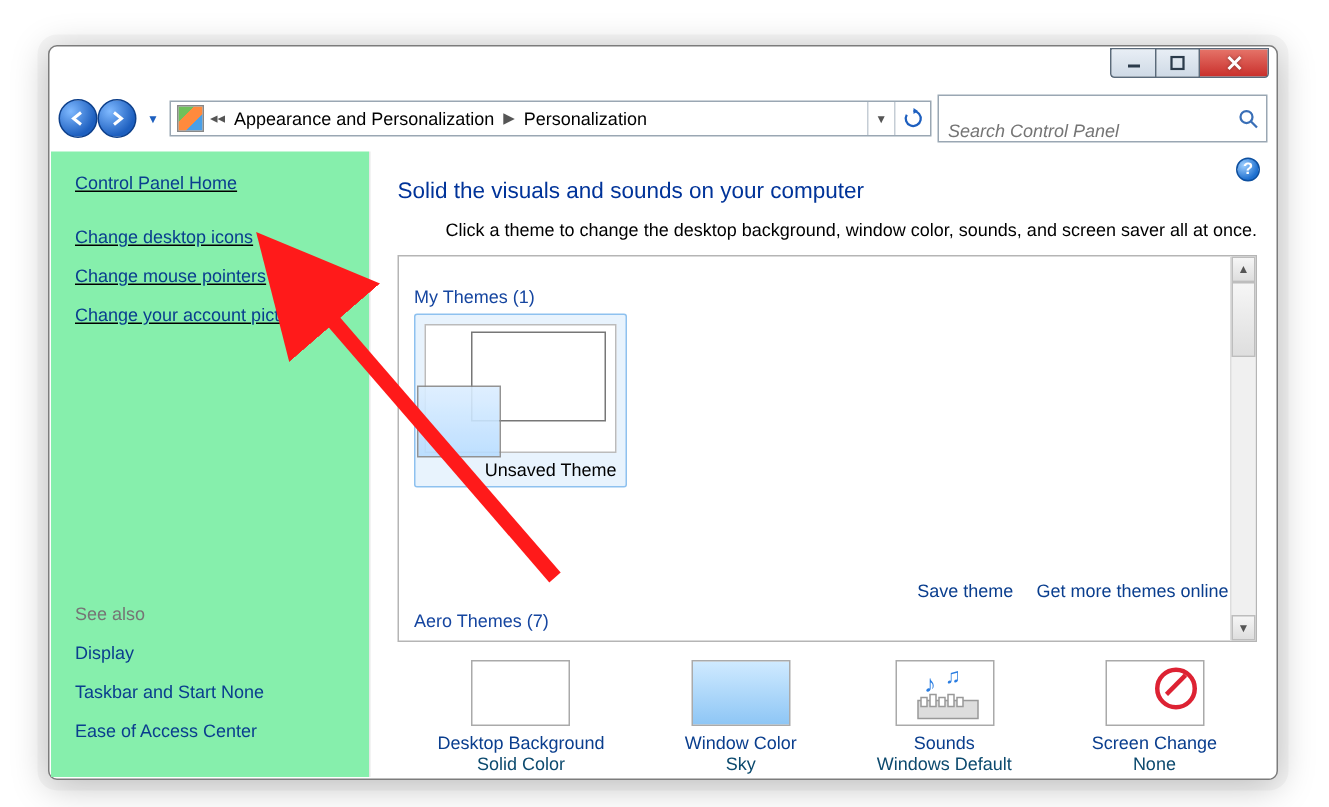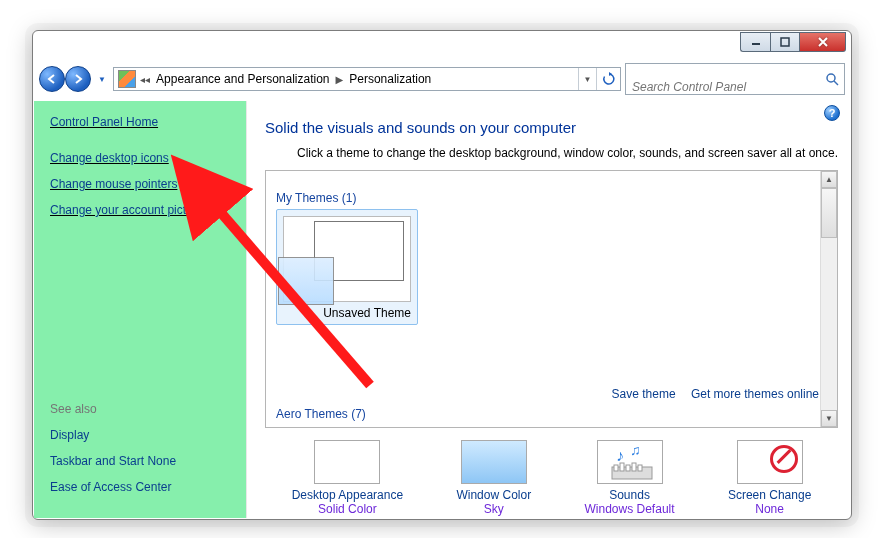--- a/index.html
+++ b/index.html
@@ -163,21 +163,21 @@
   .themes-scroll .track { flex:1; }
 
   .bottom-row {
     margin-top: 12px; display:flex; justify-content:space-around;
     font-size:12px; text-align:center;
   }
   .bottom-row .item .thumb {
     width:66px; height:44px; margin:0 auto 4px; border:1px solid #aaa;
   }
   .bottom-row .item .lbl { color:#0a3e8e; }
-  .bottom-row .item .val { color:#6d28d9; }
+  .bottom-row .item .val { color:#0c4a6e; }
   .thumb.bg { background:#fff; }
   .thumb.wc { background:linear-gradient(#cfeaff,#8ec6f5); }
   .thumb.snd { border:none; position:relative; }
   .thumb.ss { background:#fff; position:relative; }
   .thumb.ss::after{
     content:""; position:absolute; right:4px; top:4px; width:22px;height:22px;
     border-radius:50%; border:3px solid #d23; background:#fff;
   }
   .thumb.ss::before{
     content:""; position:absolute; right:9px; top:14px; width:18px;height:3px;
@@ -297,21 +297,21 @@
           <div class="sbtn">▲</div>
           <div class="thumb"></div>
           <div class="track"></div>
           <div class="sbtn">▼</div>
         </div>
       </div>
 
       <div class="bottom-row">
         <div class="item">
           <div class="thumb bg"></div>
-          <div class="lbl">Desktop Appearance</div>
+          <div class="lbl">Desktop Background</div>
           <div class="val">Solid Color</div>
         </div>
         <div class="item">
           <div class="thumb wc"></div>
           <div class="lbl">Window Color</div>
           <div class="val">Sky</div>
         </div>
         <div class="item">
           <div class="thumb snd">
             <svg width="66" height="44">

